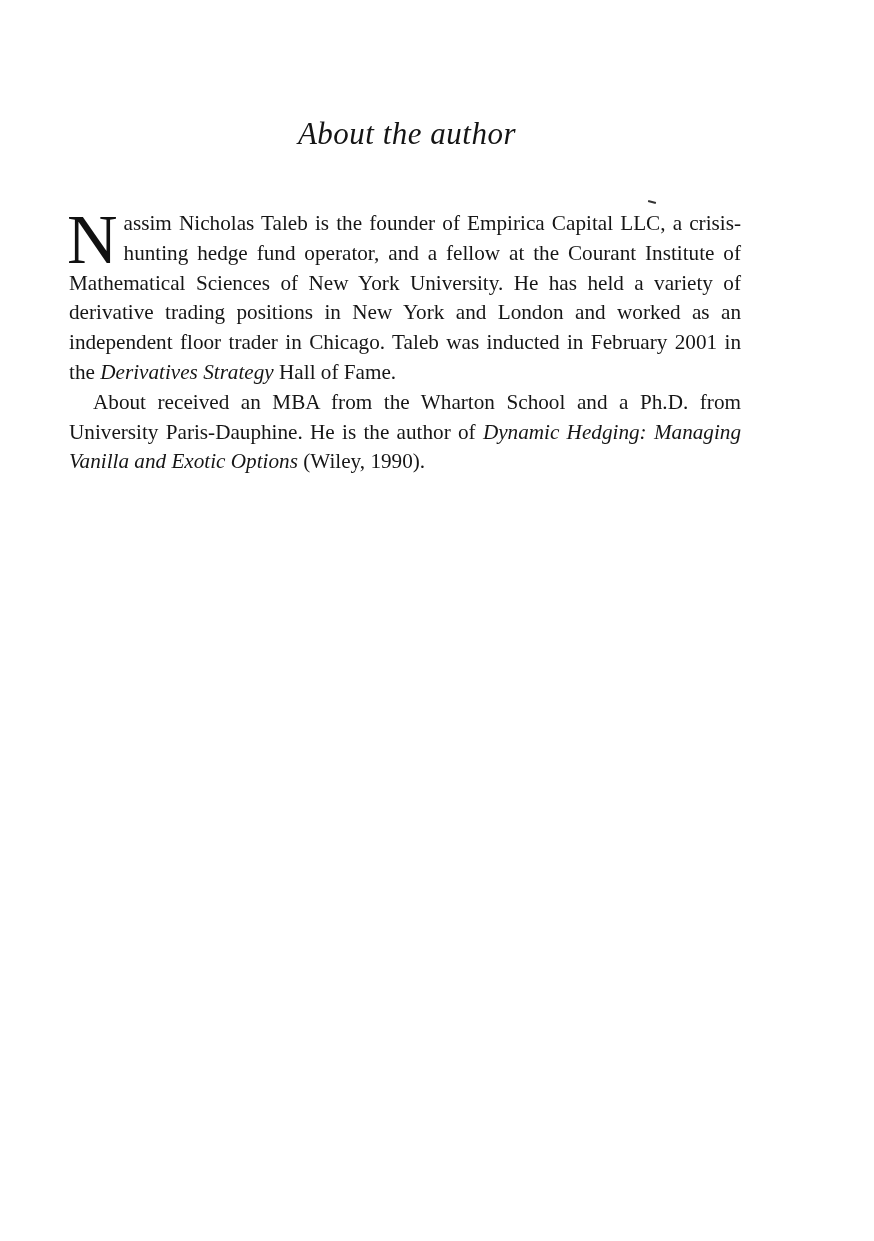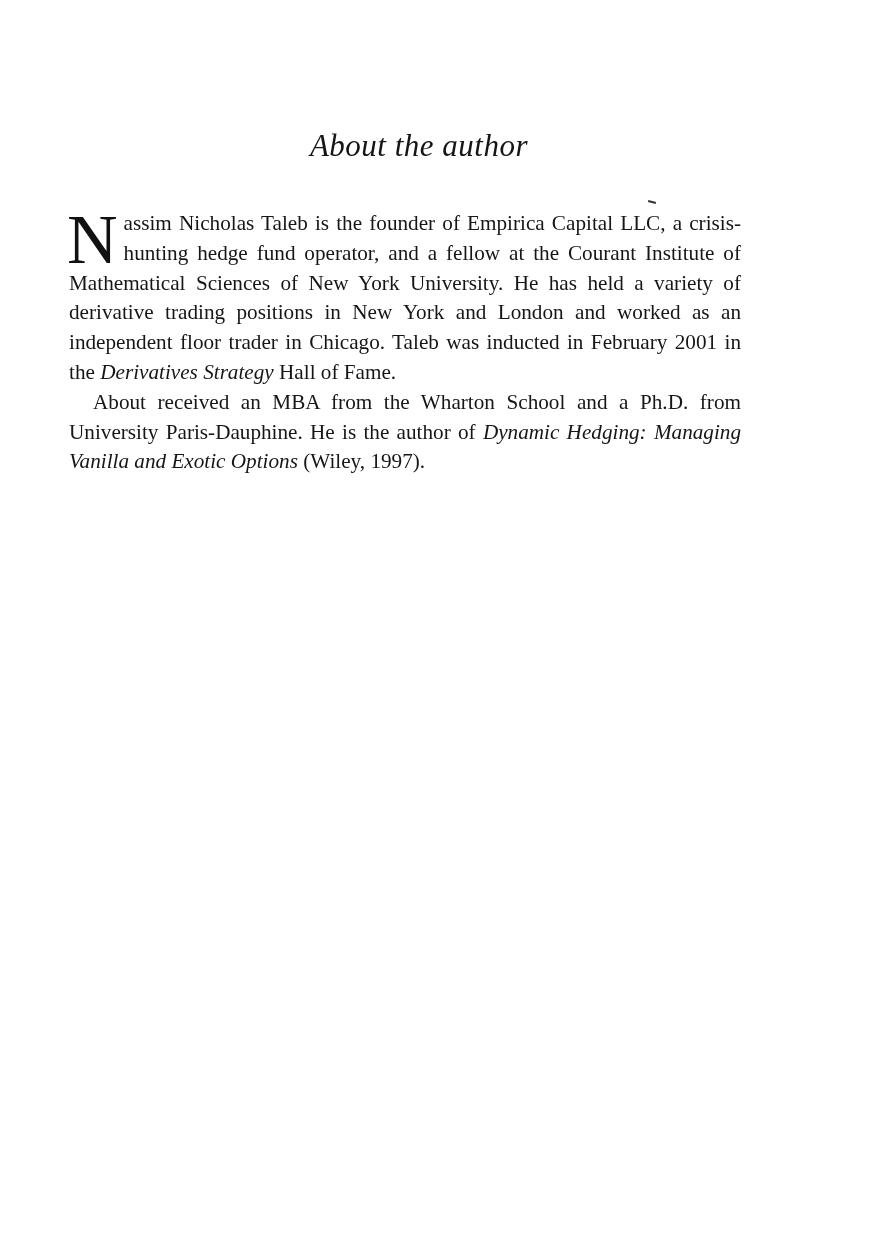--- a/index.html
+++ b/index.html
@@ -18,21 +18,21 @@
     .page-title {
       position: absolute;
       top: 112px;
       left: 0;
       width: 806px;
       text-align: center;
       font-style: italic;
       font-size: 31px;
       letter-spacing: 0.5px;
       color: #151515;
-      margin: 16px;
+      margin: 4px;
       font-weight: normal;
     }
     .bio {
       position: absolute;
       top: 209px;
       left: 69px;
       width: 672px;
       font-size: 21.2px;
       line-height: 29.8px;
       text-align: justify;
@@ -70,15 +70,15 @@
 
 <h1 class="page-title">About the author</h1>
 
 <div class="speck" style="top:201px; left:648px;"></div>
 
 <div class="bio">
   <p>
     <span class="drop-cap">N</span><span>assim Nicholas Taleb is the founder of Empirica Capital LLC, a crisis-hunting hedge fund operator, and a fellow at the Courant Institute of Mathematical Sciences of New York University. He has held a variety of derivative trading positions in New York and London and worked as an independent floor trader in Chicago. Taleb was inducted in February 2001 in the </span><em>Derivatives Strategy</em><span> Hall of Fame.</span>
   </p>
   <p class="indent">
-    <span>About received an MBA from the Wharton School and a Ph.D. from University Paris-Dauphine. He is the author of </span><em>Dynamic Hedging: Managing Vanilla and Exotic Options</em><span> (Wiley, 1997).</span>
+    <span>About received an MBA from the Wharton School and a Ph.D. from University Paris-Dauphine. He is the author of </span><em>Dynamic Hedging: Managing Vanilla and Exotic Options</em><span> (Wiley, 1990).</span>
   </p>
 </div>
 
 </body></html>

